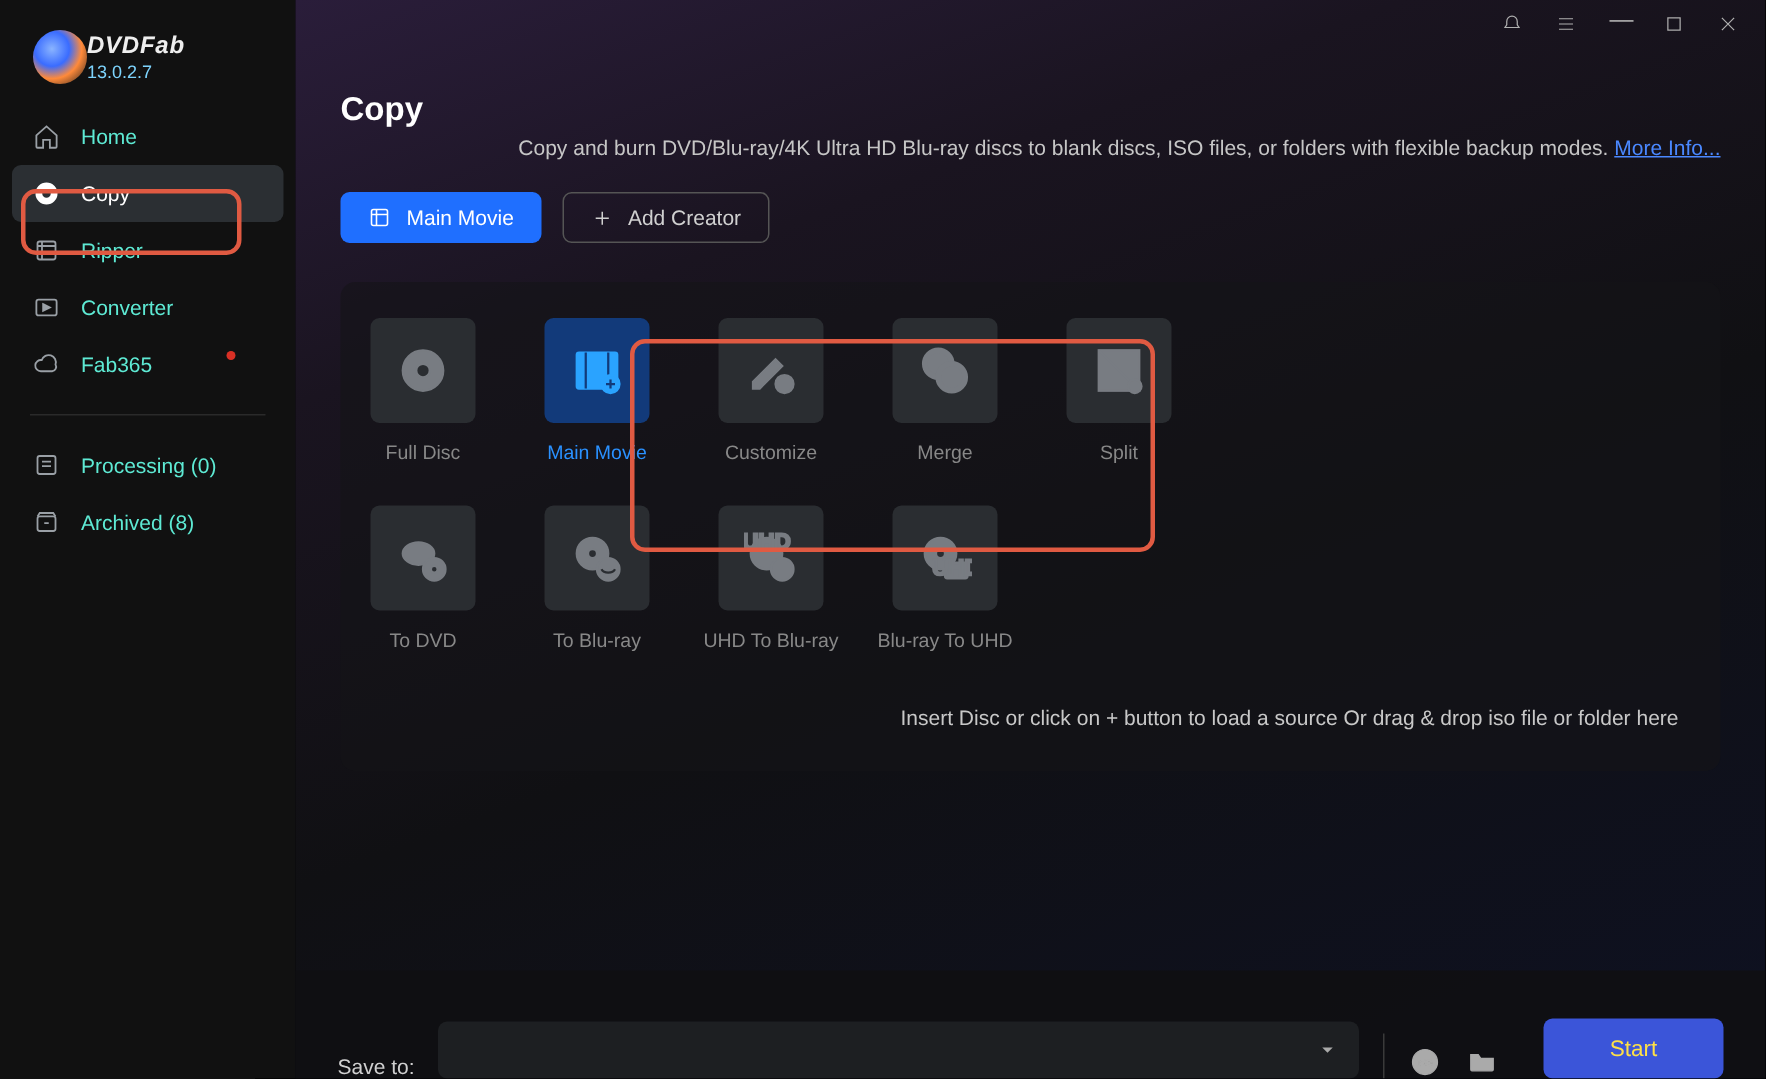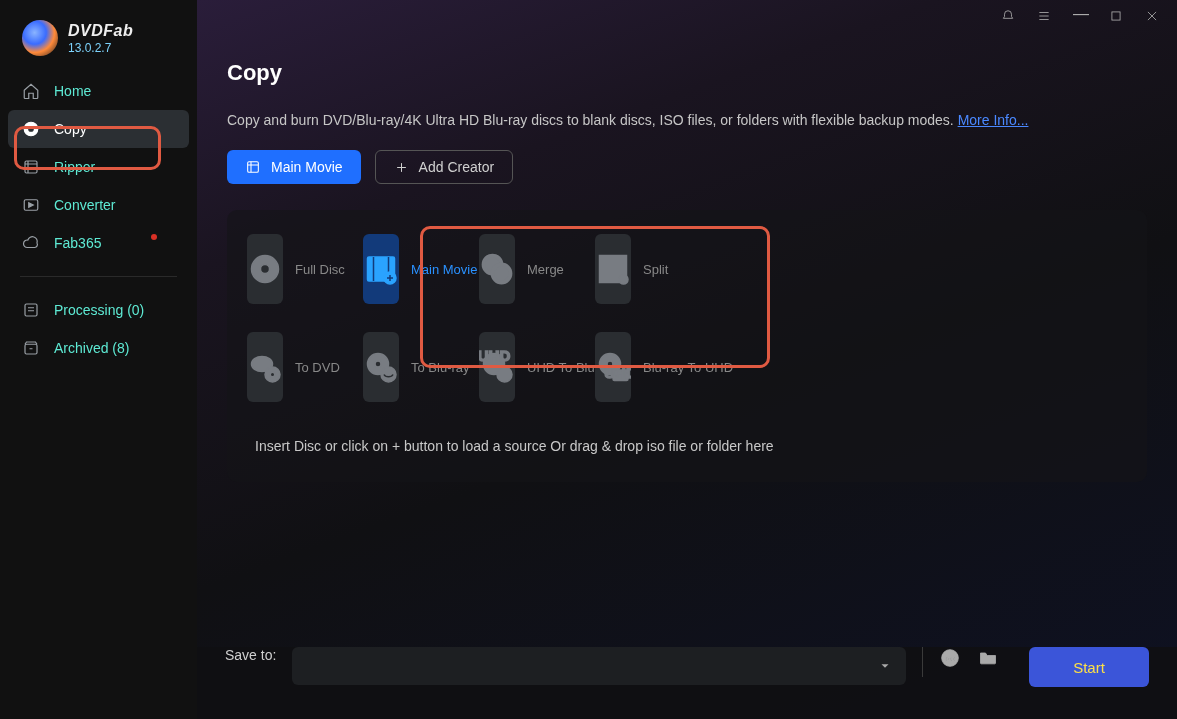--- a/index.html
+++ b/index.html
@@ -1,57 +1,57 @@
 <!DOCTYPE html>
 <html><head>
 <meta charset="utf-8">
 <style>
   * { margin: 0; padding: 0; box-sizing: border-box; font-family: -apple-system, BlinkMacSystemFont, "Segoe UI", Arial, sans-serif; }
   body { background: #000; color: #c8c8c8; width: 1177px; height: 719px; overflow: hidden; display: flex; }
   .sidebar { width: 197px; background: #111; height: 100%; display: flex; flex-direction: column; padding-top: 20px; }
-  .logo-row { display: flex; align-items: center; gap: 10px; padding: 0 22px 16px 22px; }
+  .logo-row { display: flex; align-items: center; padding: 0 22px 16px 22px; }
   .logo-img { width: 36px; height: 36px; border-radius: 50%; background: radial-gradient(circle at 35% 35%, #8ab4ff 0%, #3a6cff 35%, #ff8a3a 60%, #1a1a1a 100%); display: flex; align-items: center; justify-content: center; color: #fff; font-weight: 700; font-size: 16px; }
   .logo-text { display: flex; flex-direction: column; }
   .logo-name { color: #eee; font-weight: 700; font-style: italic; font-size: 16px; letter-spacing: 0.5px; }
   .logo-ver { color: #7dd3fc; font-size: 12px; margin-top: 1px; }
   .nav-item { display: flex; align-items: center; gap: 14px; padding: 10px 22px; color: #5eead4; font-size: 14px; cursor: pointer; position: relative; }
   .nav-item.active { background: #2b2f33; color: #fff; border-radius: 6px; margin: 0 8px; padding-left: 14px; }
   .nav-item svg { width: 18px; height: 18px; stroke: #9aa0a6; fill: none; stroke-width: 1.6; }
   .nav-item.active svg { stroke: #fff; fill: #fff; }
   .nav-dot { width: 6px; height: 6px; background: #d93025; border-radius: 50%; position: absolute; top: 10px; right: 40px; }
   .divider { height: 1px; background: #2a2a2a; margin: 14px 20px; }
   .highlight-red { position: absolute; border: 3px solid #e05a42; border-radius: 10px; pointer-events: none; }
   .hl-nav { left: 14px; top: 126px; width: 147px; height: 44px; }
   .main { flex: 1; background: linear-gradient(160deg, #2a1d3a 0%, #1a1420 25%, #101013 55%, #0e1122 100%); position: relative; display: flex; flex-direction: column; }
   .titlebar { height: 20px; display: flex; justify-content: flex-end; align-items: center; gap: 22px; padding: 12px 18px 0 0; }
   .titlebar svg, .titlebar .win-btn { width: 14px; height: 14px; stroke: #b0b0b0; fill: none; stroke-width: 1.4; cursor: pointer; }
   .win-btn { color: #b0b0b0; font-size: 16px; line-height: 10px; }
   .content { padding: 40px 30px 0 30px; flex: 1; display: flex; flex-direction: column; position: relative; }
   .page-title { color: #fff; font-size: 22px; font-weight: 700; }
-  .page-desc { color: #c6c6c6; font-size: 14px; margin-top: 26px; }
+  .page-desc { color: #c6c6c6; font-size: 14px; margin-top: 4px; text-align: right; }
   .link { color: #4a88ff; text-decoration: underline; cursor: pointer; }
   .btn-row { display: flex; gap: 14px; margin-top: 22px; }
   .btn { display: flex; align-items: center; gap: 10px; padding: 8px 18px; border-radius: 6px; font-size: 14px; cursor: pointer; border: none; }
   .btn-primary { background: #1f6fff; color: #fff; }
   .btn-primary svg { width: 16px; height: 16px; stroke: #fff; fill: none; stroke-width: 1.6; }
   .btn-outline { background: transparent; color: #d0d0d0; border: 1px solid #555; }
   .btn-outline svg { width: 15px; height: 15px; stroke: #d0d0d0; fill: none; stroke-width: 1.6; }
   .modes-panel { background: rgba(20,20,24,0.6); border-radius: 10px; margin-top: 26px; padding: 24px 20px 20px 20px; position: relative; }
   .mode-grid { display: flex; gap: 46px; flex-wrap: wrap; }
-  .mode-item { display: flex; align-items: center; gap: 12px; cursor: pointer; width: 70px; }
-  .mode-tile { width: 84px; height: 70px; background: #2a2d31; border-radius: 6px; display: flex; align-items: center; justify-content: center; color: #fde047; }
+  .mode-item { display: flex; flex-direction: column; align-items: center; gap: 12px; cursor: pointer; width: 70px; }
+  .mode-tile { width: 70px; height: 70px; background: #2a2d31; border-radius: 6px; display: flex; align-items: center; justify-content: center; color: #fde047; }
   .mode-tile svg { width: 36px; height: 36px; stroke: #787c82; fill: #787c82; }
   .mode-item.selected .mode-tile { background: #123a7a; }
   .mode-item.selected .mode-tile svg { stroke: #2aa3ff; fill: #2aa3ff; }
   .mode-label { font-size: 13px; color: #888; white-space: nowrap; }
   .mode-item.selected .mode-label { color: #2a91ff; }
   .mode-row2 { margin-top: 28px; }
   .hl-modes { left: 223px; top: 206px; width: 350px; height: 142px; }
-  .dropzone { color: #c8c8c8; font-size: 14px; text-align: left; margin-top: 28px; padding: 8px; }
-  .footer { position: absolute; bottom: 0; left: 0; right: 0; height: 72px; background: rgba(15,15,18,0.9); display: flex; align-items: flex-start; padding: 0 28px; gap: 16px; }
+  .dropzone { color: #c8c8c8; font-size: 14px; text-align: right; margin-top: 28px; padding: 8px; }
+  .footer { position: absolute; bottom: 0; left: 0; right: 0; height: 72px; background: rgba(15,15,18,0.9); display: flex; align-items: flex-end; padding: 0 28px; gap: 16px; }
   .save-label { color: #d0d0d0; font-size: 14px; }
   .save-select { flex: 1; height: 38px; background: #1d1f22; border-radius: 6px; display: flex; align-items: center; justify-content: flex-end; padding: 0 14px; cursor: pointer; }
   .save-select svg { width: 14px; height: 14px; fill: #aaa; }
   .vl { width: 1px; height: 30px; background: #3a3a3a; }
   .foot-icon { width: 22px; height: 22px; display: flex; align-items: center; justify-content: center; cursor: pointer; }
   .foot-icon svg { width: 20px; height: 20px; fill: #aaa; stroke: #aaa; }
   .btn-start { width: 120px; height: 40px; background: #3b55d9; color: #fde047; font-size: 15px; border: none; border-radius: 6px; cursor: pointer; margin-left: 14px; }
   .uhd-text { font-size: 10px; font-weight: 800; fill: #787c82; }
 </style>
 </head>
@@ -177,20 +177,29 @@
                 <rect x="3" y="4" width="18" height="16" rx="1"></rect>
                 <path d="M7 4v16M17 4v16" stroke="#123a7a"></path>
                 <circle cx="18" cy="18" r="4" fill="#2aa3ff"></circle>
                 <path d="M18 16v4M16 18h4" stroke="#123a7a"></path>
               </svg>
             </div>
           <span class="mode-label">Main Movie</span>
         </div>
         <div class="mode-item">
           <div class="mode-tile">
+              <svg viewBox="0 0 24 24">
+                <path d="M4 17l10-10 3 3-10 10H4z"></path>
+                <circle cx="18" cy="18" r="4"></circle>
+              </svg>
+            </div>
+          <span class="mode-label">Customize</span>
+        </div>
+        <div class="mode-item">
+          <div class="mode-tile">
               <svg viewBox="0 0 24 24" fill="none" stroke-width="2.5">
                 <circle cx="9" cy="9" r="6"></circle>
                 <circle cx="15" cy="15" r="6"></circle>
               </svg>
             </div>
           <span class="mode-label">Merge</span>
         </div>
         <div class="mode-item">
           <div class="mode-tile">
               <svg viewBox="0 0 24 24" fill="none">

